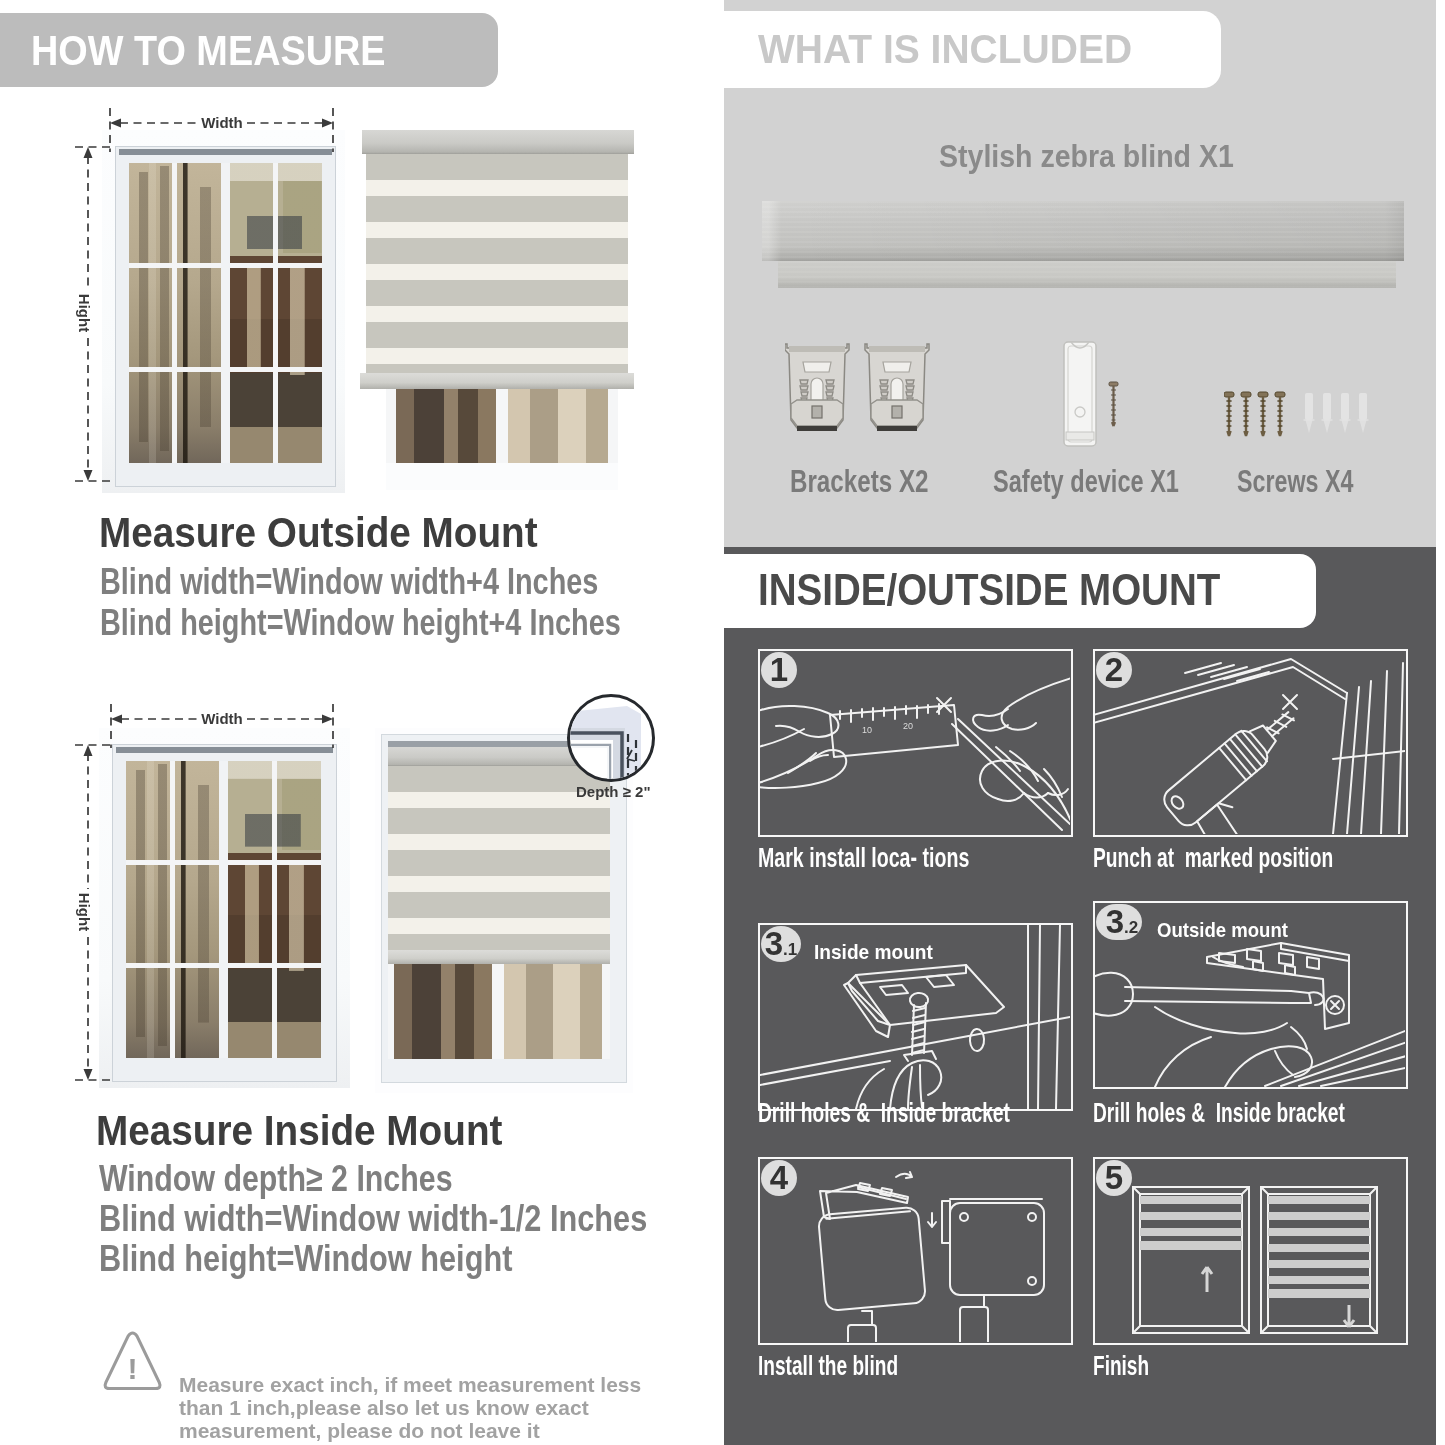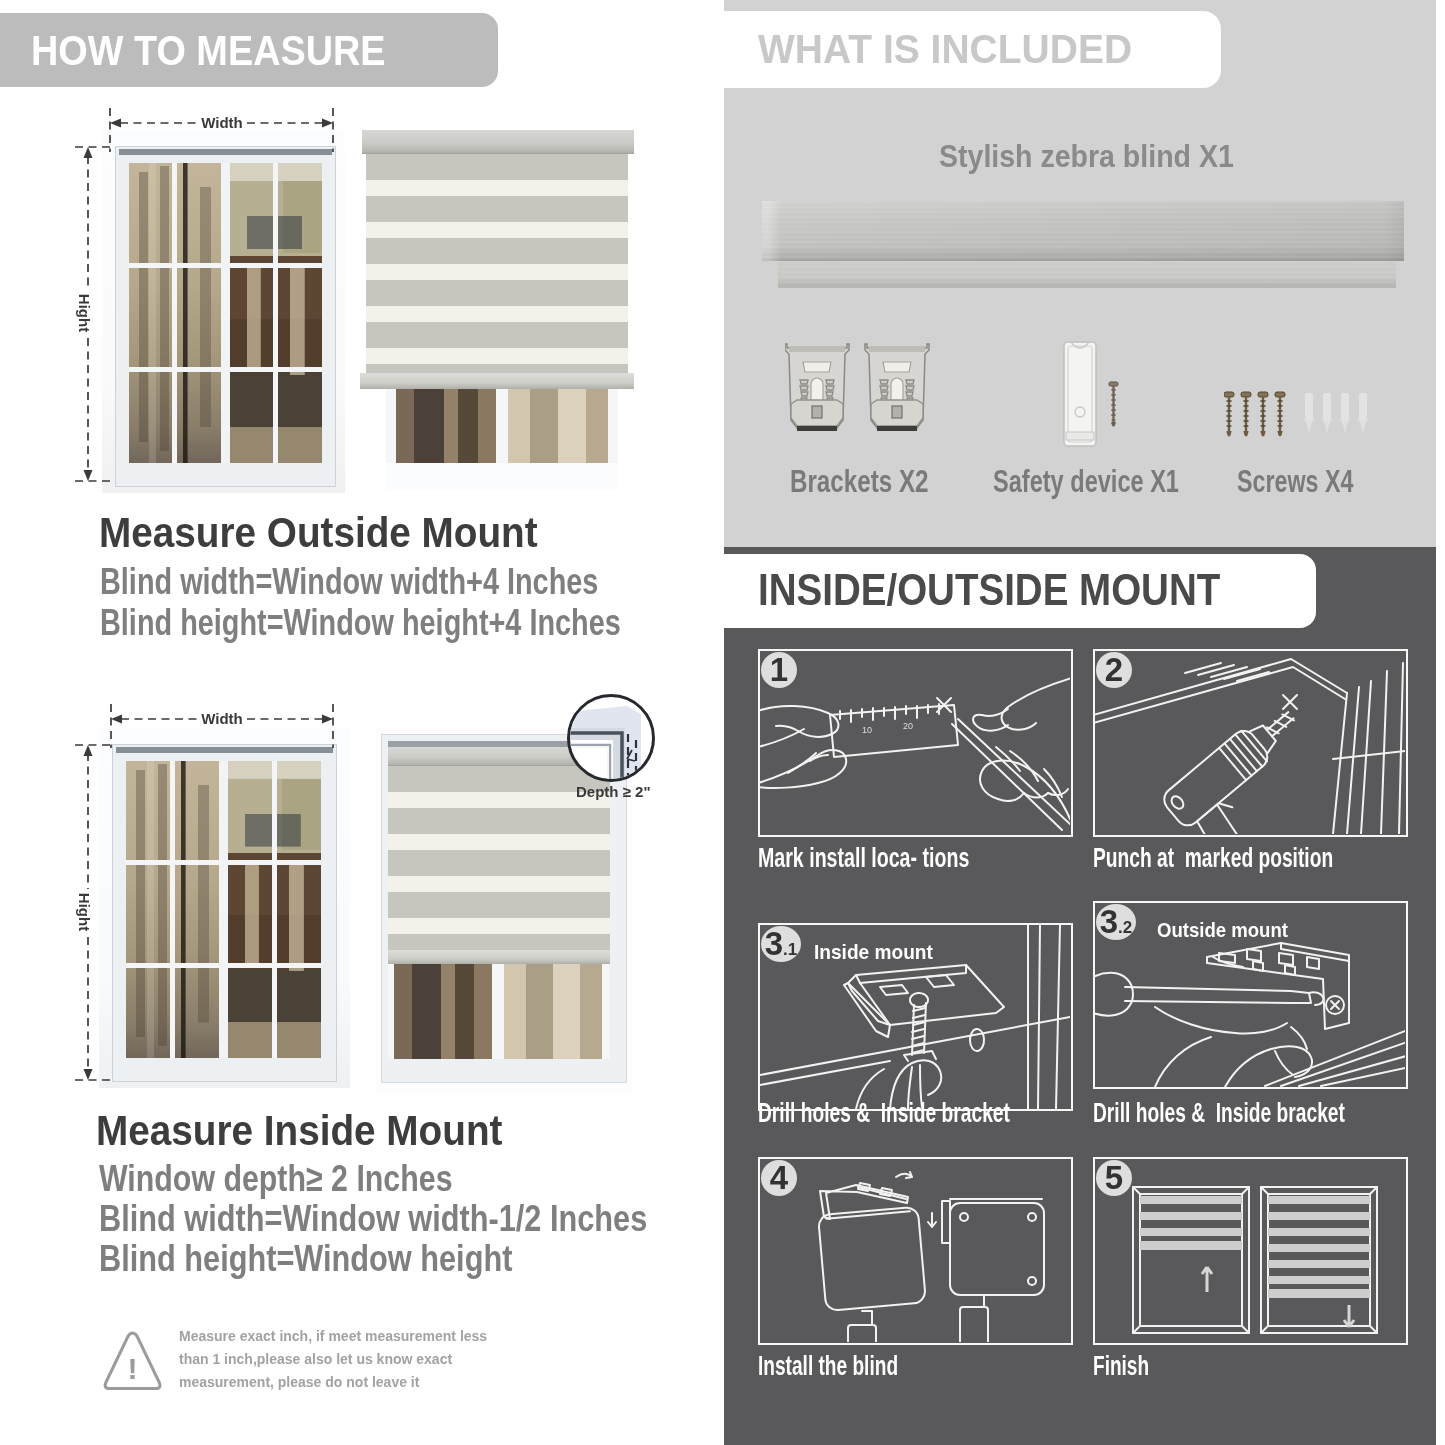--- a/index.html
+++ b/index.html
@@ -6,21 +6,21 @@
   .page{position:relative;width:1436px;height:1445px;background:#fff;overflow:hidden;
         font-family:"Liberation Sans",sans-serif;}
   .abs{position:absolute;}
   .tx{position:absolute;white-space:pre;transform-origin:left top;line-height:1.08;}
 
   
   .h1box{position:absolute;left:0;top:13px;width:498px;height:74px;background:#bcbcbc;
          border-radius:0 16px 16px 0;}
   .heading{color:#3d3d3d;font-size:43px;font-weight:bold;}
   .gline{color:#7f7f7f;font-size:37px;font-weight:bold;}
-  .note{position:absolute;color:#a2a2a2;font-size:14px;font-weight:bold;line-height:23px;}
+  .note{position:absolute;color:#a2a2a2;font-size:21px;font-weight:bold;line-height:23px;margin-top:48px;}
 
   
   .win{position:absolute;background:linear-gradient(180deg,#fcfdfe 0%,#f8fafb 70%,#eef0f2 100%);}
   .wframe{position:absolute;background:#edf0f3;border:1px solid #ccd2d8;box-sizing:border-box;}
   .wshade{position:absolute;background:#868e96;}
   .glass{position:absolute;overflow:hidden;}
   .mv{position:absolute;top:0;bottom:0;width:5px;background:#f4f5f6;}
   .mh{position:absolute;left:0;right:0;height:5px;background:#f4f5f6;}
   .cbar{position:absolute;background:#f1f3f5;}
   .gL{background:
@@ -382,21 +382,21 @@
         <path d="M 214,90 C 220,88 226,90 228,94 C 230,98 226,102 220,102"></path>
         <path d="M 60,104 C 80,118 110,128 140,130"></path>
         <path d="M 140,130 C 160,132 180,128 192,120"></path>
         <path d="M 60,184 C 70,160 90,142 116,134"></path>
         <path d="M 130,184 C 140,166 156,152 176,146 C 196,140 212,144 216,154 C 220,164 212,172 200,174"></path>
         <path d="M 180,148 C 184,158 190,166 198,172"></path>
         <path d="M 196,124 C 204,130 210,138 212,146"></path>
         <path d="M 170,183 L 315,126 M 186,183 L 315,138 M 204,183 L 315,152 M 226,183 L 315,164"></path>
       </g>
     </svg>
-    <div class="ncirc" style="width:40px;border-radius:20px/18px;">3<span style="font-size:17px;">.2</span></div>
+    <div class="ncirc" style="width:40px;border-radius:20px/18px;padding-left:6px;">3<span style="font-size:17px;">.2</span></div>
     <div class="tx plabel" style="left:62px;top:16px;transform:scaleX(0.884);">Outside mount</div>
   </div>
   <div class="tx cap" style="left:1093px;top:1098px;transform:scaleX(0.686);">Drill holes &amp;  Inside bracket</div>
 
   <div class="panel" style="left:758px;top:1157px;">
     <svg width="310" height="183" viewBox="0 0 310 183" style="position:absolute;left:0;top:0;">
       <g stroke="#f2f2f2" stroke-width="2" fill="none" stroke-linecap="round" stroke-linejoin="round">
         <path d="M 60,32 L 64,58 L 70,60 L 66,34 L 96,26 L 148,38 L 147,44 L 97,33 Z"></path>
         <path d="M 98,28 L 146,40"></path>
         <path d="M 100,24 l 10,2 l -2,6 l -10,-2 Z"></path>

